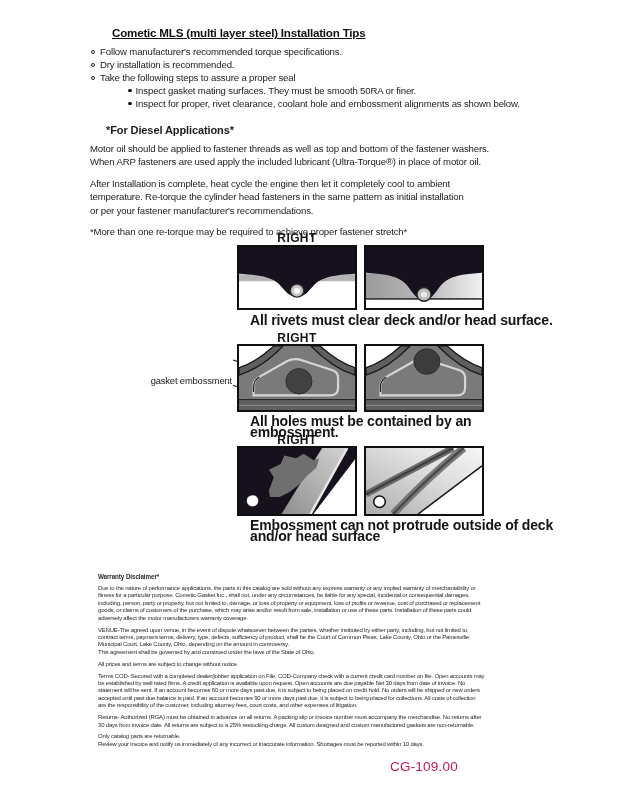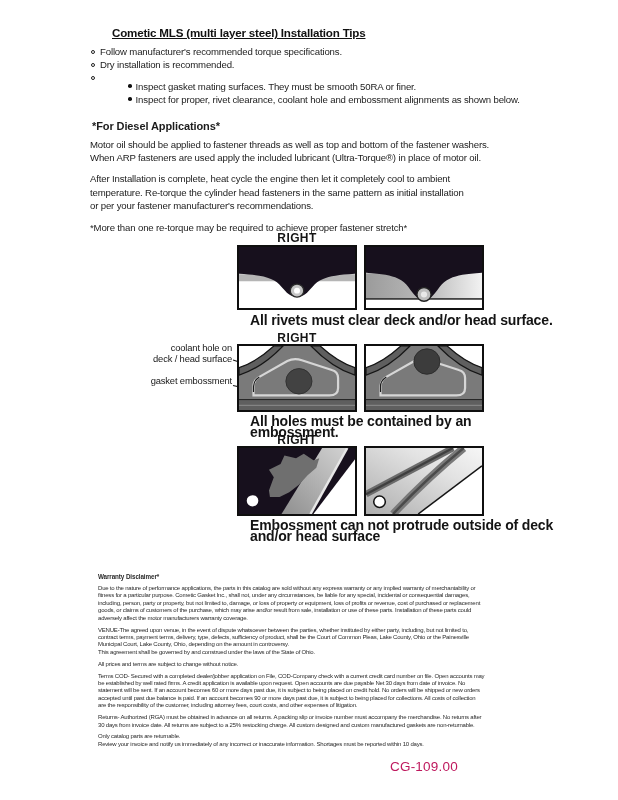--- a/index.html
+++ b/index.html
@@ -9,21 +9,21 @@
   
   .topcol { position:absolute; left:88px; top:26px; width:434px; }
   .title { font-size:11.6px; font-weight:bold; letter-spacing:-0.2px; margin-left:24px;
            text-decoration:underline; margin-bottom:6px; color:#111; }
   .bullets { list-style:none; }
   .bullets li { display:flex; gap:5px; font-size:9.6px; line-height:13px; letter-spacing:-0.15px; margin-left:3px; }
   .o-marker { width:4px; height:4px; border:1px solid #222; border-radius:50%; margin-top:4.5px; flex:0 0 auto; }
   .subs { list-style:none; }
   .subs li { display:flex; gap:4px; font-size:9.6px; line-height:13px; letter-spacing:-0.15px; margin-left:40px; }
   .d-marker { width:3.6px; height:3.6px; background:#111; border-radius:50%; margin-top:4.8px; flex:0 0 auto; }
-  .diesel-heading { font-size:11px; font-weight:bold; margin:14px 0 6px 4px; letter-spacing:-0.1px; }
+  .diesel-heading { font-size:11px; font-weight:bold; margin:14px 0 6px 18px; letter-spacing:-0.1px; }
   .para { font-size:9.6px; line-height:13.4px; letter-spacing:-0.15px; margin:0 0 8px 2px; white-space:pre-line; }
 
   
   .dg-row { position:absolute; left:0; width:562px; }
   .dg-heading { position:absolute; top:0; width:120px; text-align:center;
                 font-size:12px; font-weight:bold; letter-spacing:0.4px; color:#151515; }
   .h-right { left:237px; } .h-wrong { left:364px;margin-top:44px; }
   .panel { position:absolute; border:2px solid #0f0f0f; background:#fff; }
   .p-right { left:237px; } .p-wrong { left:364px; }
   .panel svg { display:block; width:100%; height:100%; }
@@ -52,20 +52,21 @@
       <li>
         <span class="o-marker"></span>
         <span>Follow manufacturer's recommended torque specifications.</span>
       </li>
       <li>
         <span class="o-marker"></span>
         <span>Dry installation is recommended.</span>
       </li>
       <li>
         <span class="o-marker"></span>
+        <span>Take the following steps to assure a proper seal</span>
       </li>
     </ul>
     <ul class="subs">
       <li>
         <span class="d-marker"></span>
         <span>Inspect gasket mating surfaces.  They must be smooth 50RA or finer.</span>
       </li>
       <li>
         <span class="d-marker"></span>
         <span>Inspect for proper, rivet clearance, coolant hole and embossment alignments as shown below.</span>
@@ -113,22 +114,20 @@
       </svg>
     </div>
 
     <div class="dg-caption" style="top:84px;">All rivets must clear deck and/or head surface.</div>
   </div>
 
   <div class="dg-row" style="top:331px; height:104px;">
     <div class="dg-heading h-right">RIGHT</div>
     <div class="dg-heading h-wrong">WRONG</div>
 
-    <div class="anno" style="top:12px;">coolant hole on
-deck / head surface</div>
     <div class="anno" style="top:45px;">gasket embossment</div>
     <svg class="leader-svg">
       <line x1="8" y1="19" x2="74" y2="40" stroke="#1a1a1a" stroke-width="1.1"></line>
       <line x1="8" y1="44.5" x2="59" y2="56" stroke="#1a1a1a" stroke-width="1.1"></line>
     </svg>
 
     <div class="panel p-right" style="top:13px; width:120px; height:68px;">
       <svg viewBox="0 0 120 68" preserveAspectRatio="none">
         <rect width="120" height="68" fill="#7a7a7a"></rect>
         <path d="M0,0 H36 Q18,17 0,23 Z" fill="#ffffff"></path>

